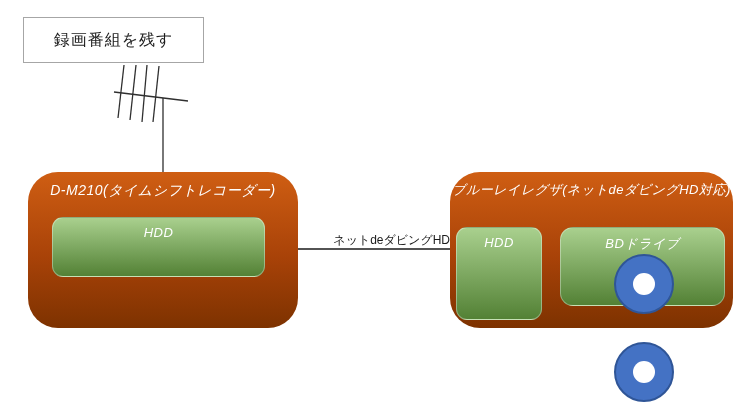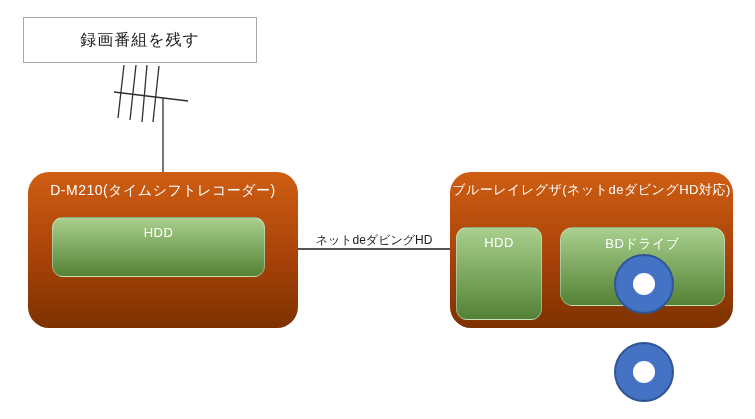--- a/index.html
+++ b/index.html
@@ -7,34 +7,35 @@
     --green-top:#a9d08e; --green-bottom:#538135;
     --disc-blue:#4472c4; --disc-border:#2f5597;
     --arrow-yellow:#ffc000; --line-color:#262626; --callout-border:#a6a6a6;
   }
   html,body{margin:0;padding:0;background:#ffffff;}
   body{font-family:"Liberation Sans","DejaVu Sans",sans-serif;}
   .canvas{position:relative;width:755px;height:419px;background:#ffffff;overflow:hidden;}
 
   
   .callout{
-    position:absolute;left:23px;top:17px;width:234px;height:46px;
+    position:absolute;left:23px;top:17px;width:181px;height:46px;
     background:#ffffff;border:1px solid var(--callout-border);
     display:flex;align-items:center;justify-content:center;
     font-size:16px;color:#1a1a1a;letter-spacing:1px;box-sizing:border-box;
   }
 
   
   .overlay{position:absolute;left:0;top:0;width:755px;height:419px;pointer-events:none;}
 
   
   .device{
-    position:absolute;border-radius:21px;
+    position:absolute;border-radius:30px;
     background:linear-gradient(180deg,var(--orange-top) 0%,var(--orange-mid) 55%,var(--orange-bottom) 100%);
     box-sizing:border-box;
+    font-style:italic;
   }
   .device-1{left:28px;top:172px;width:270px;height:156px;}
   .device-2{left:450px;top:172px;width:283px;height:156px;padding-left:16px;}
   .device-title{
     position:absolute;left:0;right:0;top:10px;text-align:center;
     color:#ffffff;font-size:14px;letter-spacing:0.5px;white-space:nowrap;
   }
   .device-2 .device-title{top:9px;font-size:13px;}
 
   
@@ -46,21 +47,21 @@
   .module-label{
     position:absolute;left:0;right:0;top:7px;text-align:center;
     color:#ffffff;font-size:13px;letter-spacing:0.5px;
   }
   .mod-hdd-1{left:24px;top:45px;width:213px;height:60px;}
   .mod-hdd-2{left:6px;top:55px;width:86px;height:93px;}
   .mod-bd{left:110px;top:55px;width:165px;height:79px;border-radius:13px;}
 
   
   .conn-label{
-    position:absolute;left:298px;width:152px;text-align:center;
+    position:absolute;left:298px;width:152px;text-align:right;
     font-size:12px;color:#1a1a1a;white-space:nowrap;
   }
   .conn-label-top{top:232px;}
   .conn-label-bottom{top:251px;}
 
   
   .disc{
     position:absolute;width:60px;height:60px;border-radius:50%;
     background:var(--disc-blue);border:2px solid var(--disc-border);
     box-sizing:border-box;display:flex;align-items:center;justify-content:center;

